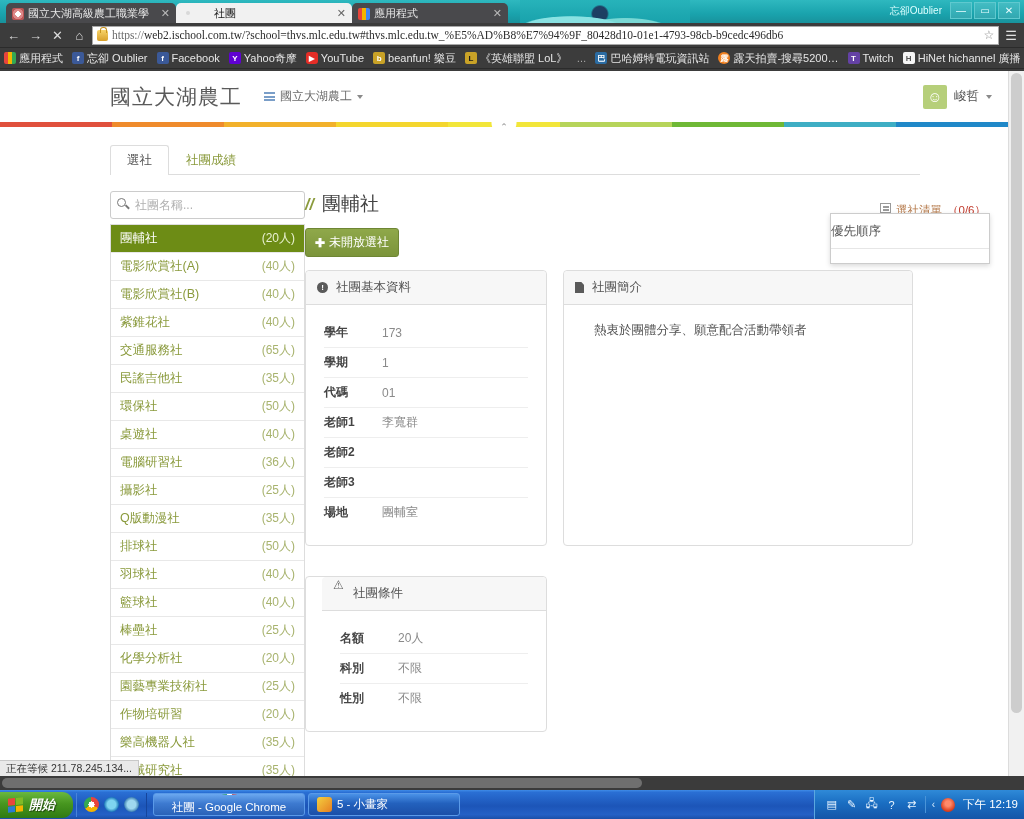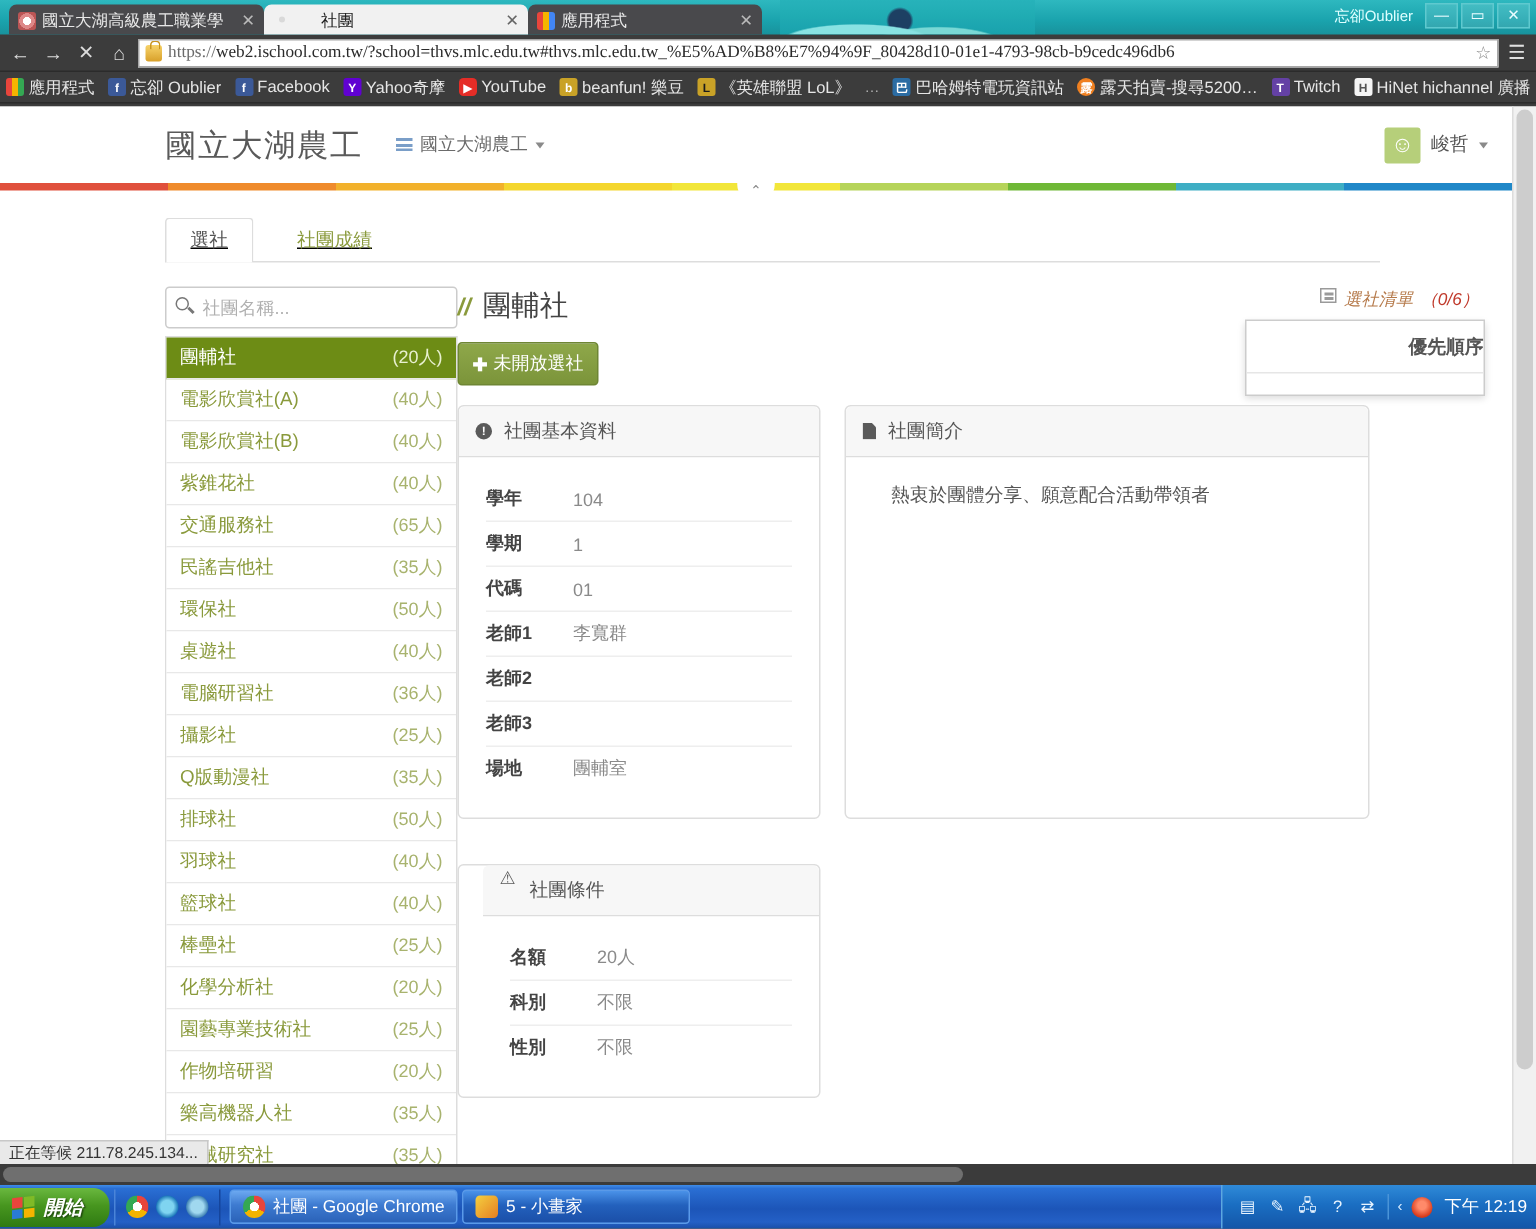--- a/index.html
+++ b/index.html
@@ -151,22 +151,22 @@
   .rainbow { height: 5px; display: flex; position: relative; }
   .rainbow i { flex: 1; height: 5px; display: block; }
   .rainbow-tab {
     position: absolute; left: 50%; transform: translateX(-50%); top: -1px;
     width: 25px; height: 14px; background: #fff; border-radius: 0 0 12px 12px;
     display: flex; align-items: flex-start; justify-content: center;
     color: #8a8a8a; font-size: 9px; padding-top: 1px;
   }
   .content-wrap { padding: 18px 18px 0 110px; }
   .tabs {
-    display: flex; align-items: flex-end; gap: 12px; height: 30px;
-    border-bottom: 1px solid #ddd; width: 810px; text-decoration: underline;
+    display: flex; align-items: flex-end; gap: 0; height: 30px;
+    border-bottom: 1px solid #ddd; width: 810px;
   }
   .tab-item {
     padding: 6px 16px; font-size: 12.5px; color: #8a9a3c; cursor: pointer;
     border: 1px solid transparent; border-bottom: none; margin-bottom: -1px;
     border-radius: 3px 3px 0 0;
   }
   .tab-item.active {
     color: #555; background: #fff; border-color: #ddd; border-bottom-color: #fff;
   }
   .body-cols { display: flex; gap: 0; padding-top: 16px; }
@@ -202,41 +202,40 @@
   .club-name { font-size: 19px; color: #444; font-weight: normal; }
   .btn-green {
     display: inline-flex; align-items: center; gap: 4px; margin-top: 11px;
     background: linear-gradient(180deg,#8fa84a,#7b943a); color: #fff;
     border: 1px solid #6e8634; border-radius: 3px; padding: 5px 9px;
     font-size: 12px; cursor: pointer;
   }
   .plus { font-size: 12px; font-weight: bold; }
 
   .cart-link {
-    position: absolute; right: 4px; top: 1px; display: flex; 
-    gap: 5px; font-size: 11.5px; color: #b5794a; cursor: pointer; font-style: italic;
+    position: absolute; right: 4px; top: 12px; display: flex; 
+    gap: 5px; font-size: 11.5px; color: #b5794a; cursor: pointer;
   }
   .cart-icon {
     width: 11px; height: 10px; border: 1.5px solid #9a9a9a;
     display: inline-block; position: relative;
   }
   .cart-icon::after {
     content: ""; position: absolute; left: 1.5px; top: 2px; right: 1.5px; height: 1.5px;
     background: #9a9a9a; box-shadow: 0 3px 0 #9a9a9a;
   }
   .cart-count { color: #c0392b; }
   .dropdown-panel {
     position: absolute; right: 0; top: 22px; width: 160px;
     background: #fff; border: 1px solid #ccc; box-shadow: 0 2px 5px rgba(0,0,0,.15);
     z-index: 5;
   }
   .dropdown-title {
-    text-align: right; font-size: 12.5px; color: #555; padding: 9px 0 8px;
+    text-align: left; font-size: 12.5px; color: #555; padding: 9px 0 8px;
     border-bottom: 1px solid #e6e6e6;
-    font-weight: bold;
   }
   .dropdown-body { height: 14px; }
 
   .panels { display: flex; gap: 16px; margin-top: 13px; }
   .panel {
     border: 1px solid #ddd; border-radius: 4px; background: #fff;
   }
   .panel-basic { width: 242px; flex: 0 0 242px; }
   .panel-intro { width: 350px; flex: 0 0 350px; }
   .panel-cond { width: 242px; flex: 0 0 242px; margin-top: 30px; padding-left: 16px; }
@@ -342,20 +341,21 @@
   }
   .task-items { display: flex; align-items: center; gap: 3px; margin-left: 6px; }
   .task-item {
     height: 23px; min-width: 152px; padding: 0 8px; display: flex;
     align-items: center; gap: 5px; color: #fff; font-size: 11.5px;
     background: linear-gradient(180deg,#4a92e8,#2361bd 45%,#1b4fa8);
     border: 1px solid #5a9ae8; border-radius: 3px; white-space: nowrap;
   }
   .task-item.active {
     background: linear-gradient(180deg,#6ba8f0,#3d7ad0 45%,#2a62b8);
+    flex-direction: column;
   }
   .tray {
     margin-left: auto; display: flex; align-items: center; gap: 6px;
     height: 29px; padding: 0 6px 0 10px;
     background: linear-gradient(180deg,#2f8ad8 0%,#1a6ec2 45%,#1456a8 100%);
     border-left: 1px solid #5ba8e0;
   }
   .tray-ico { width: 14px; height: 14px; display: flex; align-items: center; justify-content: center; font-size: 11px; color: #e8f4ff; }
   .tray-sep { width: 1px; height: 17px; background: #4a94d8; }
   .clock { color: #fff; font-size: 11.5px; padding-left: 2px; }
@@ -615,21 +615,21 @@
               <div class="panel panel-basic">
                 <div class="panel-head">
                   <span class="ico-info">!</span>
                   <span>社團基本資料</span>
                 </div>
                 <div class="panel-body">
                   <table class="dl-table">
                     <tbody>
                         <tr>
                       <th>學年</th>
-                      <td>104</td>
+                      <td>173</td>
                     </tr>
                     <tr>
                       <th>學期</th>
                       <td>1</td>
                     </tr>
                     <tr>
                       <th>代碼</th>
                       <td>01</td>
                     </tr>
                     <tr>

